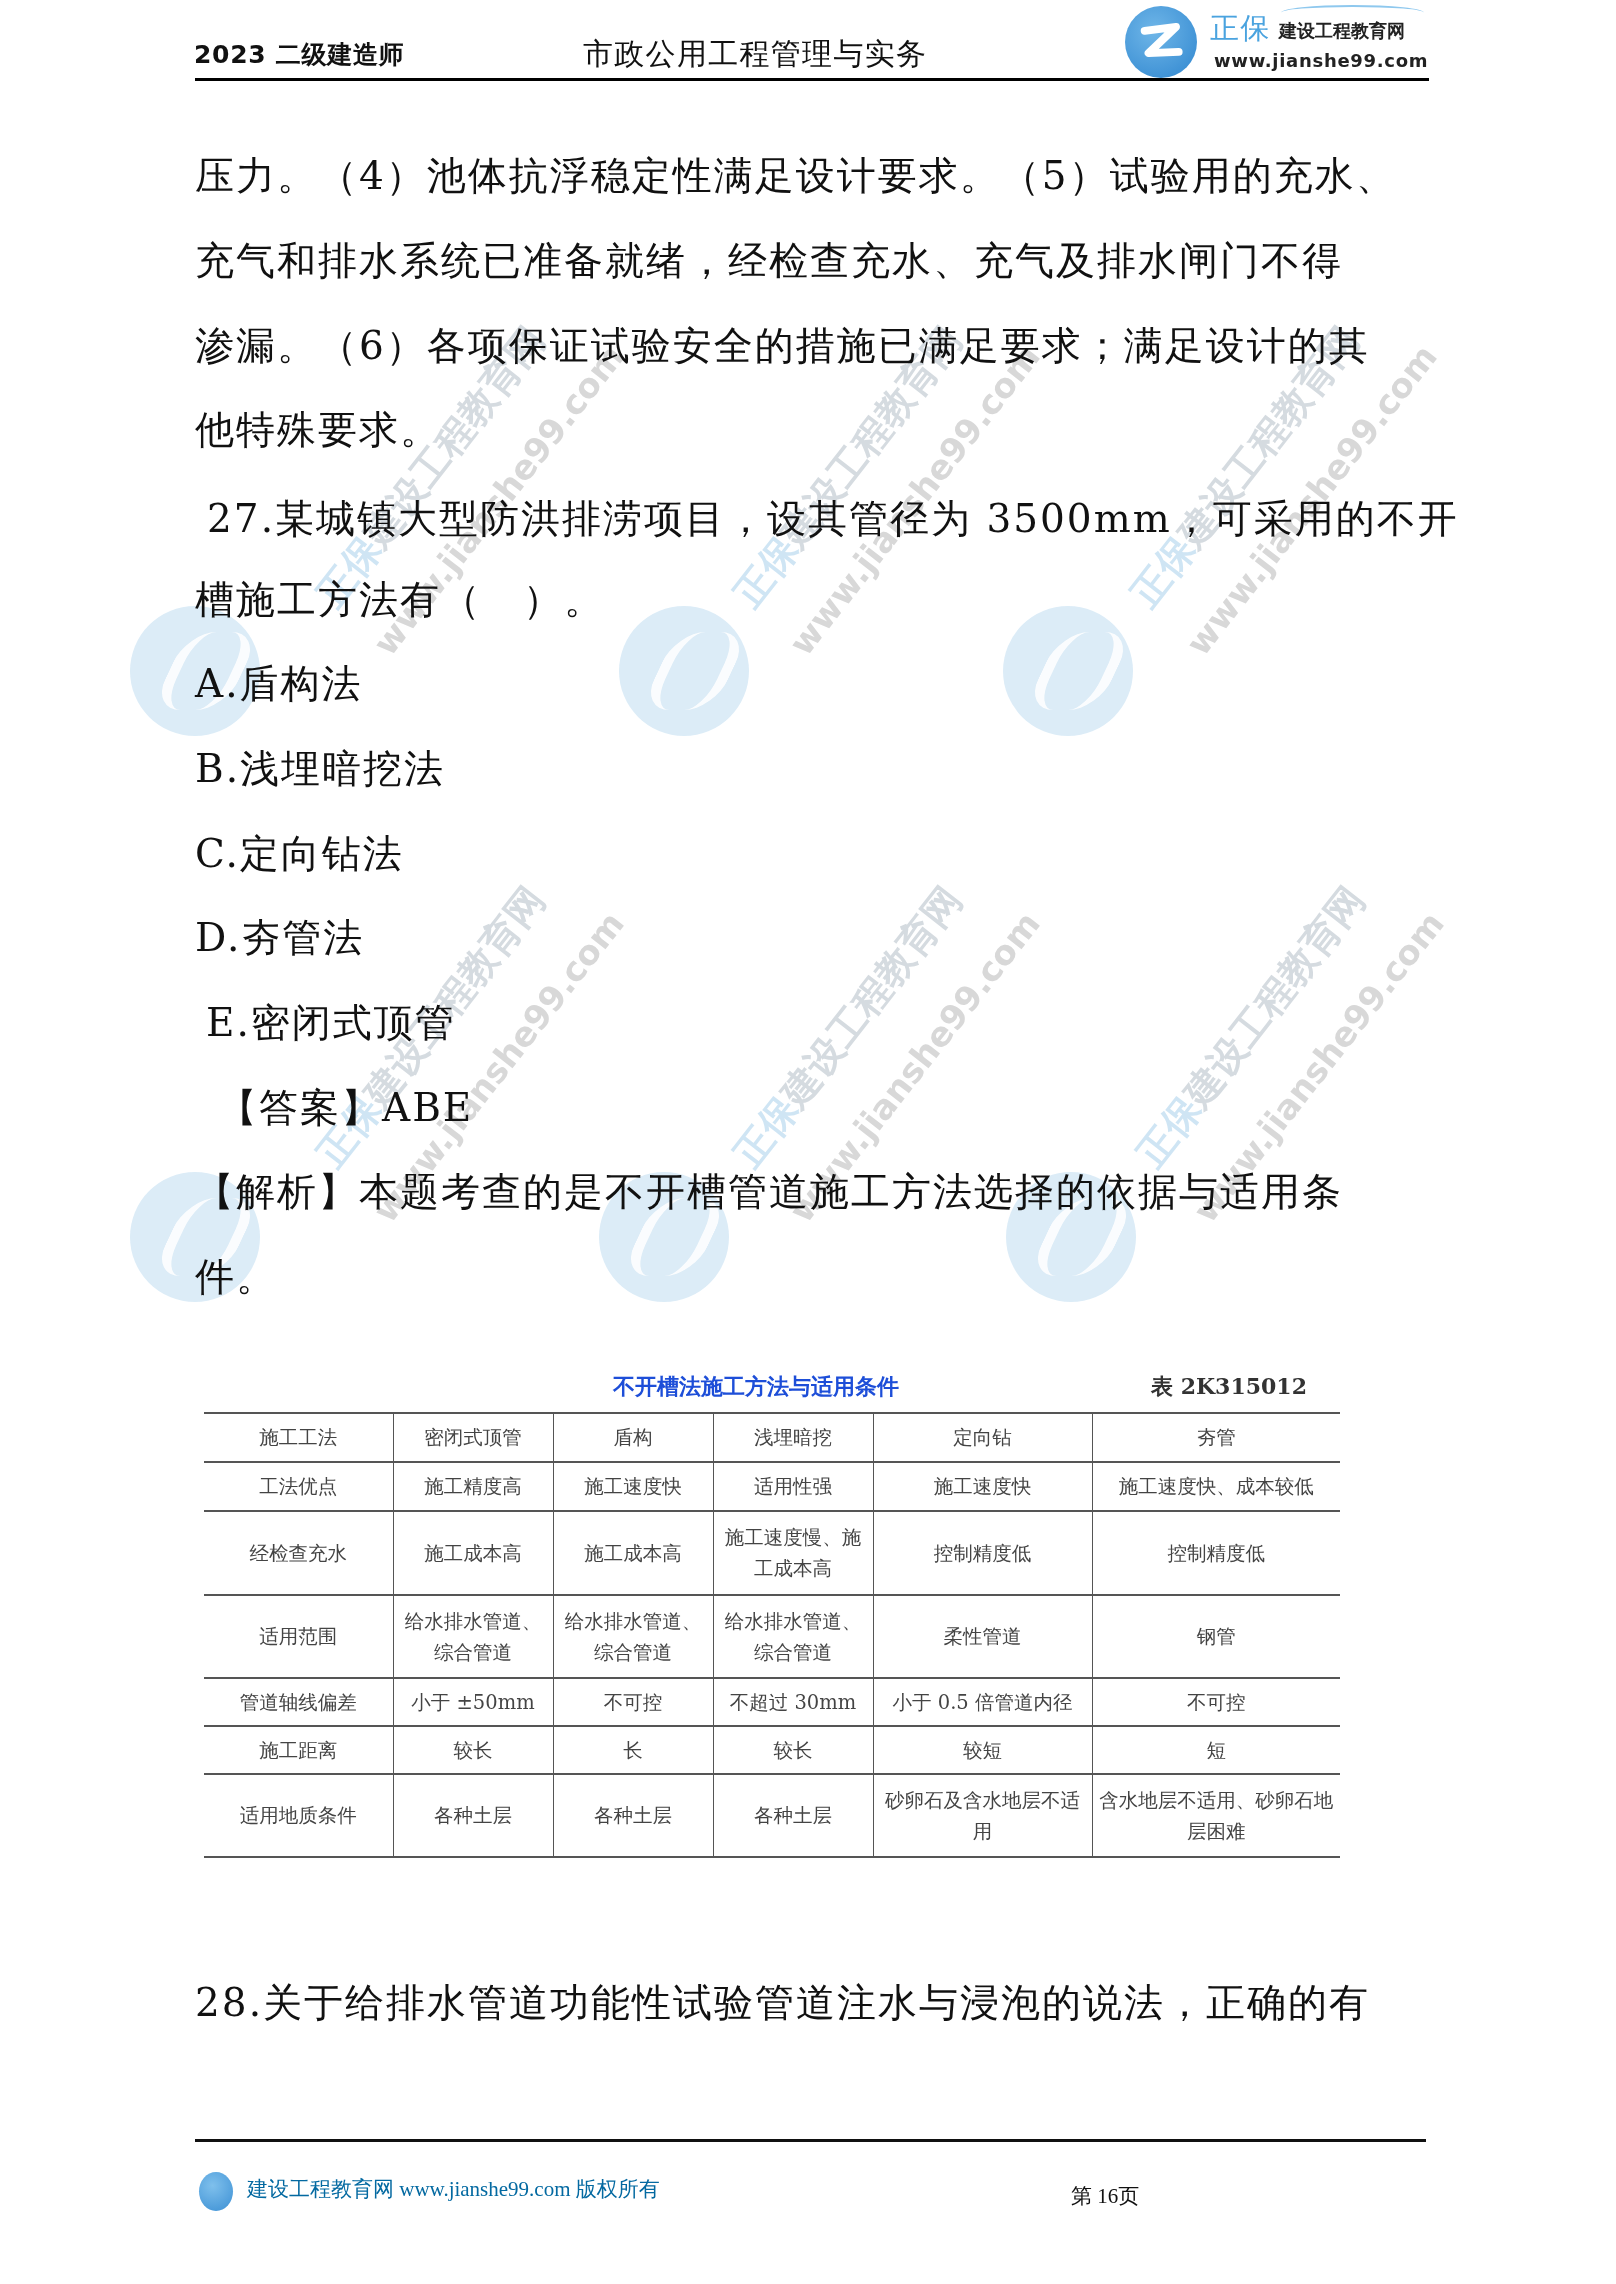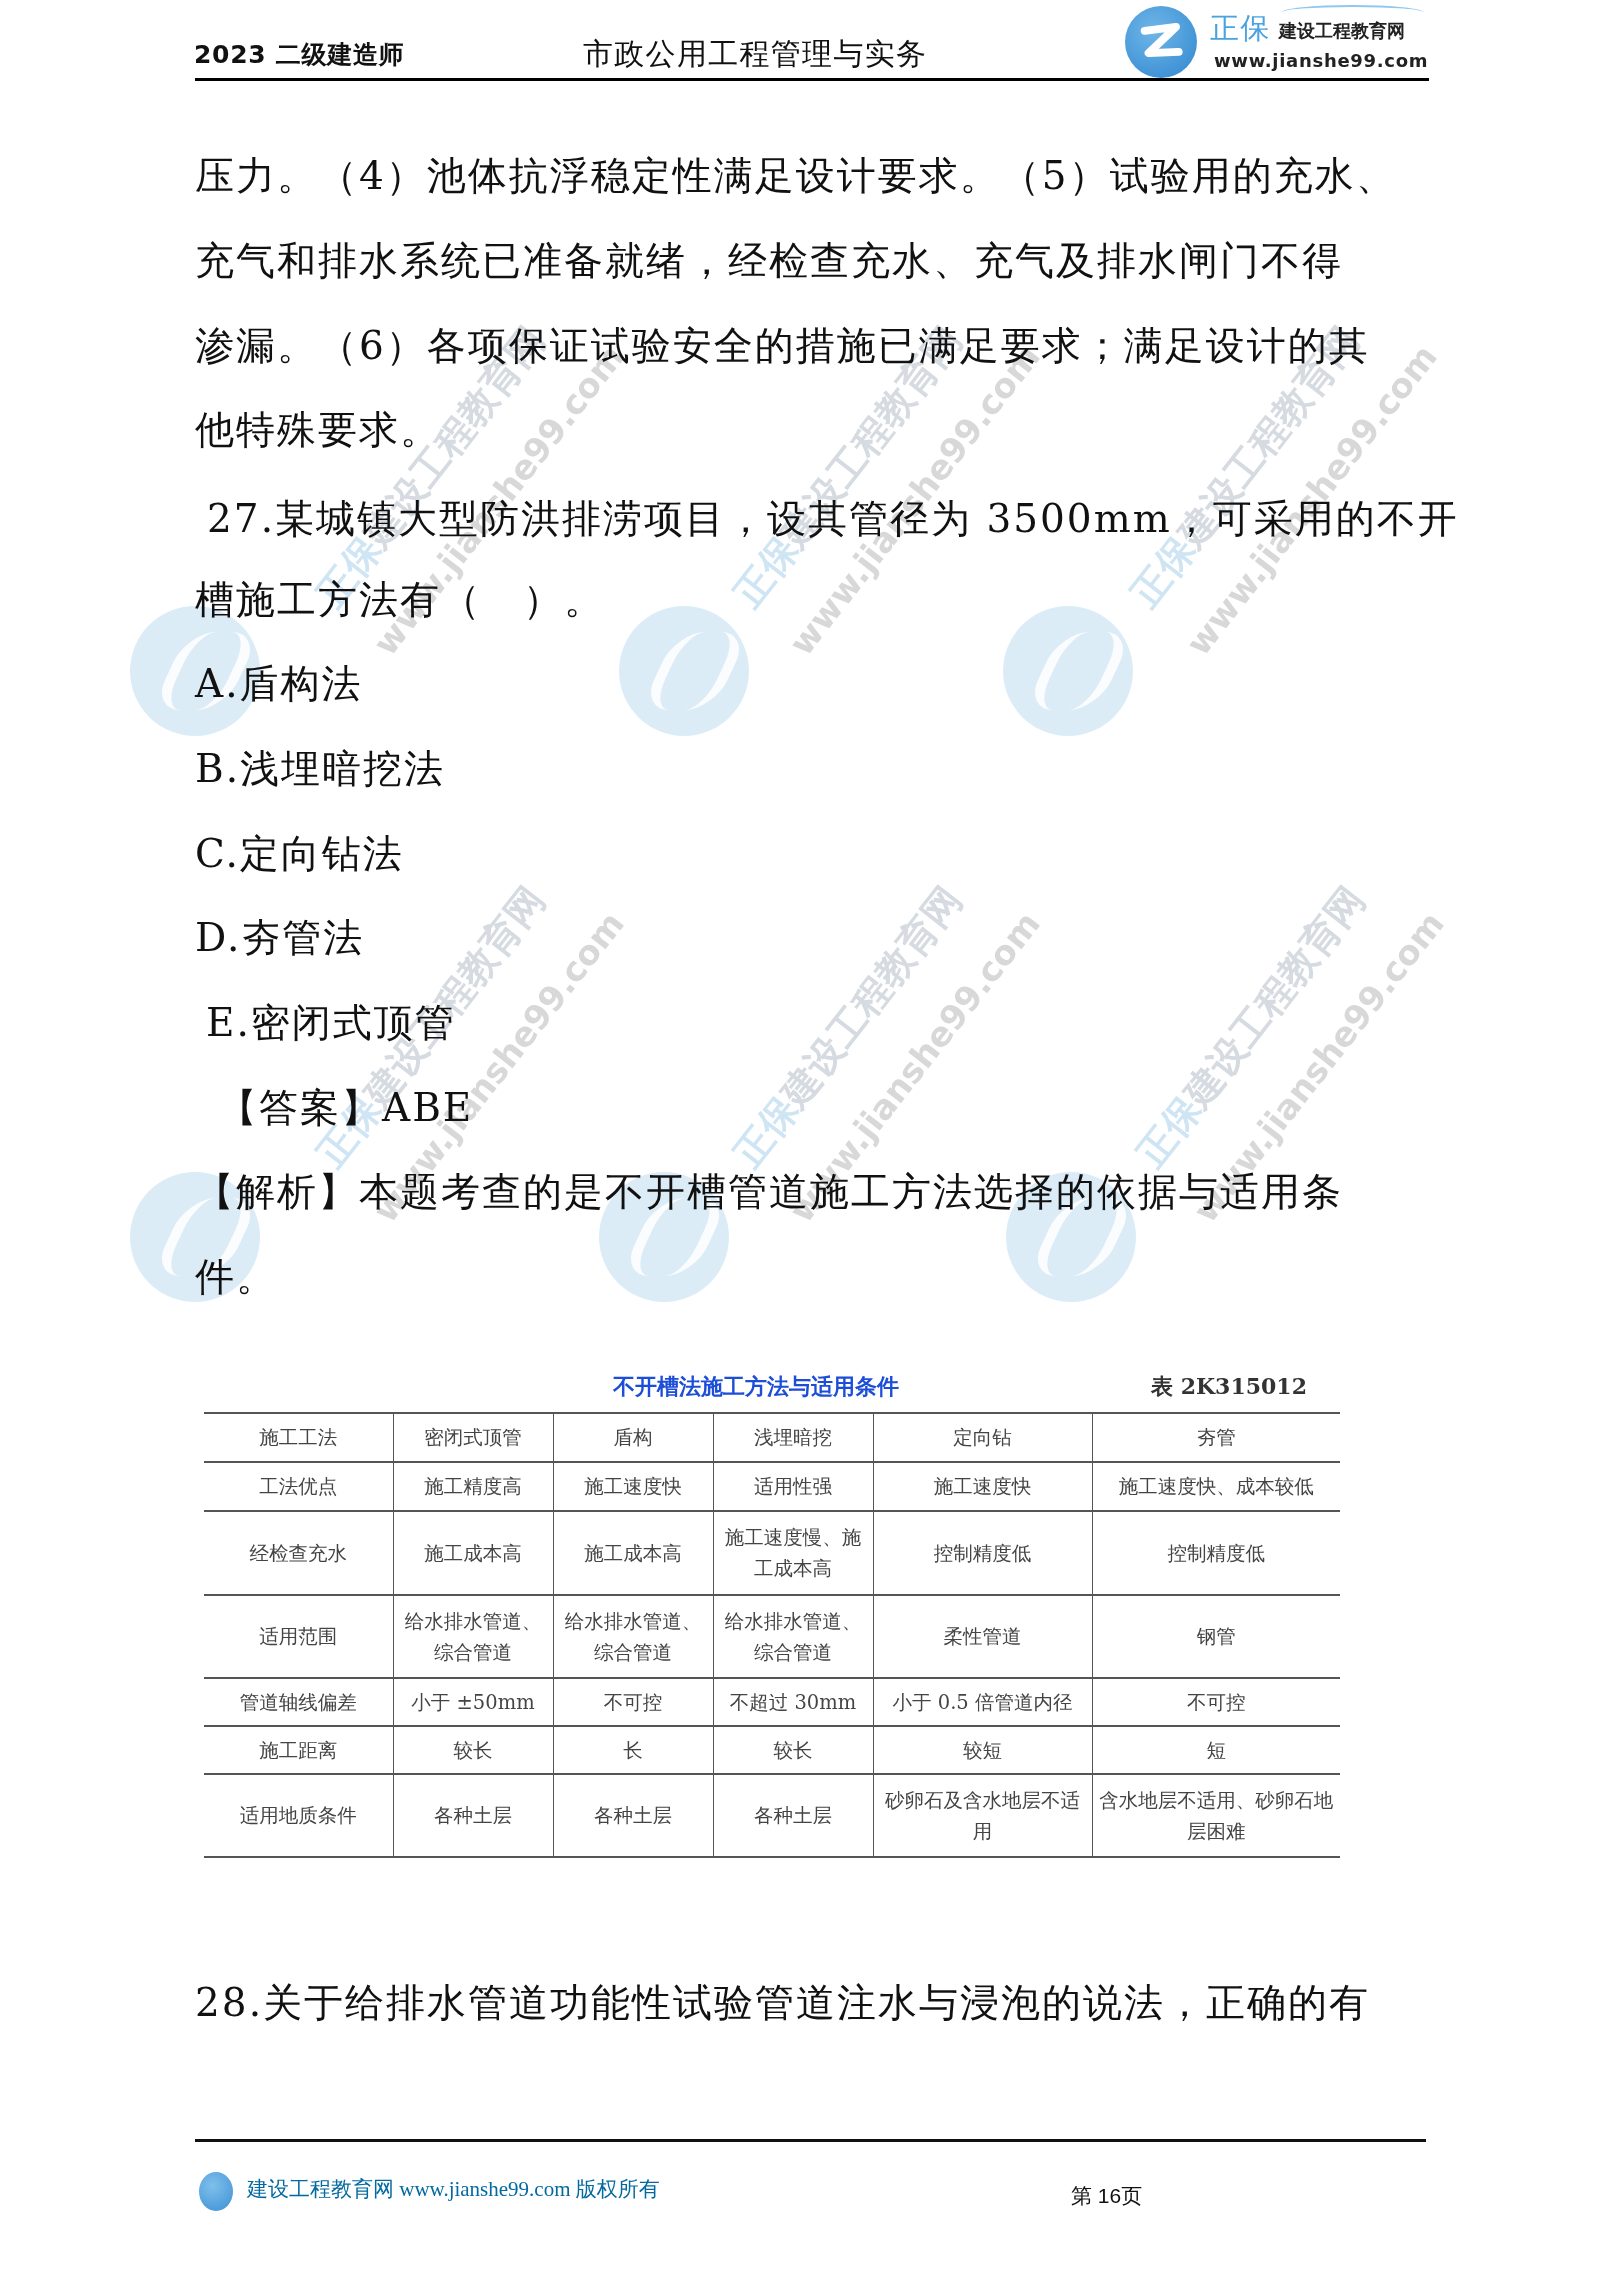--- a/index.html
+++ b/index.html
@@ -42,21 +42,21 @@
     table-layout: fixed;
   }
   table.t td { border-top: 2.6px solid #555; border-bottom: 2.6px solid #555; border-left: 1.3px solid #555; border-right: 1.3px solid #555; text-align: center; vertical-align: middle; padding: 0 2.6px; line-height: 31px; }
   table.t tr td:first-child { border-left: none; }
   table.t tr td:last-child { border-right: none; }
 
   
   .ftr-rule { left: 195px; top: 2139px; width: 1231px; height: 2.6px; background: #111; }
   .ftr-logo { left: 199px; top: 2172px; width: 34px; height: 39px; border-radius: 50%; background: radial-gradient(circle at 40% 35%, #7fc0ec, #3b8fd4); }
   .ftr-text { left: 247px; top: 2175px; font-family: Liberation Serif, serif; font-size: 21px; color: #0369a1; }
-  .ftr-page { left: 1071px; top: 2182px; font-family: Liberation Sans, sans-serif; font-size: 21px; color: #111; }
+  .ftr-page { left: 1071px; top: 2182px; font-family: Liberation Serif, serif; font-size: 21px; color: #111; }
 </style>
 </head>
 <body>
 
 <div class="abs hdr-left">2023 二级建造师</div>
 <div class="abs hdr-title">市政公用工程管理与实务</div>
 <div class="abs logo">
   <div class="logo-circle">
     <svg width="72" height="72" viewBox="0 0 110 110">
       <path d="M30 38 L78 32 L36 72 L82 70" fill="none" stroke="#ffffff" stroke-width="12" stroke-linecap="round" stroke-linejoin="round"></path>

